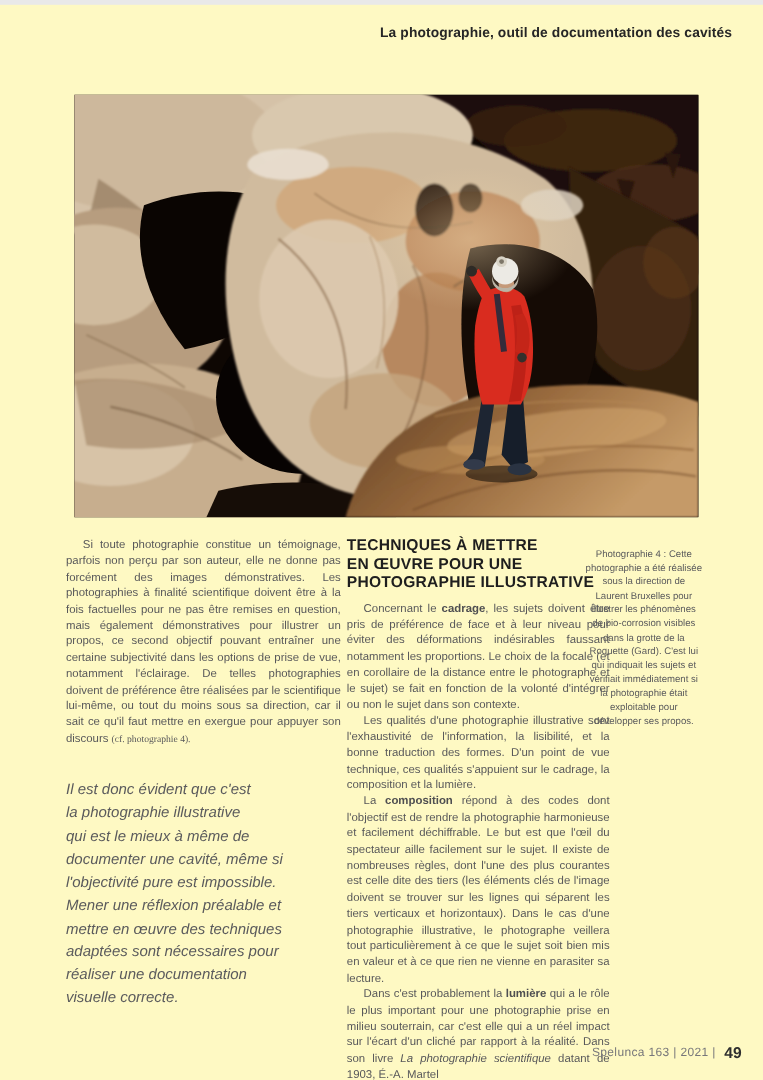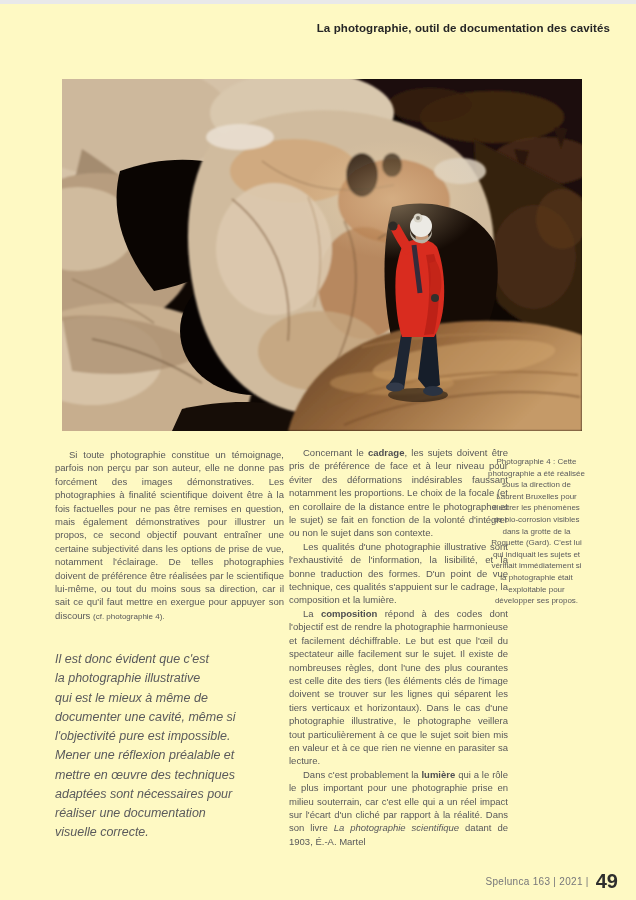--- a/index.html
+++ b/index.html
@@ -20,40 +20,40 @@
   .photo-wrap{
     position:absolute;left:62px;top:75px;width:520px;height:352px;
     background:#0e0703;
   }
   .photo-wrap svg{display:block;width:100%;height:100%;}
   .col{position:absolute;font-size:9.5px;line-height:13.4px;text-align:justify;}
   .col p{margin:0;text-indent:14px;}
   .col p + p{margin-top:0;}
   .col-left{left:55px;top:444px;width:229px;}
   .col-mid{left:289px;top:442px;width:219px;}
-  .ref-note{font-size:8px;}
+  .ref-note{font-size:8px;font-family:Liberation Serif, serif;}
   .pull-quote{
     margin-top:27px;
     font-size:12.5px;font-style:italic;line-height:19.2px;
     text-align:left;color:#5a5a5c;white-space:pre-line;text-indent:0;
   }
   .mid-heading{
     font-size:13px;font-weight:bold;color:#1e1e1e;line-height:15.5px;
     letter-spacing:.2px;white-space:pre-line;margin:0 0 8px 0;text-align:left;
   }
   .caption{
     position:absolute;left:488px;top:452px;width:97px;
     font-size:8px;line-height:11.6px;color:#5a5a5c;text-align:center;
   }
   .footer{
     position:absolute;right:18px;top:866px;
     display:flex;align-items:center;gap:7px;
   }
   .footer-journal{font-size:10px;color:#77777a;letter-spacing:.3px;}
-  .footer-pagenum{font-size:20px;font-weight:bold;color:#2e2e2e;}
+  .footer-pagenum{font-size:13px;font-weight:bold;color:#2e2e2e;}
   b.kw{color:#4f4f51;}
   i.book{font-style:italic;}
 </style>
 </head>
 <body>
 
 <div class="page">
 
   <div class="running-head">La photographie, outil de documentation des cavités</div>
 
@@ -182,20 +182,23 @@
 documenter une cavité, même si
 l'objectivité pure est impossible.
 Mener une réflexion préalable et
 mettre en œuvre des techniques
 adaptées sont nécessaires pour
 réaliser une documentation
 visuelle correcte.</div>
   </div>
 
   <div class="col col-mid">
+    <h2 class="mid-heading">TECHNIQUES À METTRE
+EN ŒUVRE POUR UNE
+PHOTOGRAPHIE ILLUSTRATIVE</h2>
     <p><span>Concernant le </span><b class="kw">cadrage</b><span>, les sujets doivent être pris de préférence de face et à leur niveau pour éviter des déformations indésirables faussant notamment les proportions. Le choix de la focale (et en corollaire de la distance entre le photographe et le sujet) se fait en fonction de la volonté d'intégrer ou non le sujet dans son contexte.</span></p>
     <p>Les qualités d'une photographie illustrative sont l'exhaustivité de l'information, la lisibilité, et la bonne traduction des formes. D'un point de vue technique, ces qualités s'appuient sur le cadrage, la composition et la lumière.</p>
     <p><span>La </span><b class="kw">composition</b><span> répond à des codes dont l'objectif est de rendre la photographie harmonieuse et facilement déchiffrable. Le but est que l'œil du spectateur aille facilement sur le sujet. Il existe de nombreuses règles, dont l'une des plus courantes est celle dite des tiers (les éléments clés de l'image doivent se trouver sur les lignes qui séparent les tiers verticaux et horizontaux). Dans le cas d'une photographie illustrative, le photographe veillera tout particulièrement à ce que le sujet soit bien mis en valeur et à ce que rien ne vienne en parasiter sa lecture.</span></p>
     <p><span>Dans c'est probablement la </span><b class="kw">lumière</b><span> qui a le rôle le plus important pour une photographie prise en milieu souterrain, car c'est elle qui a un réel impact sur l'écart d'un cliché par rapport à la réalité. Dans son livre </span><i class="book">La photographie scientifique</i><span> datant de 1903, É.-A. Martel</span></p>
   </div>
 
   <div class="caption">
     <span>Photographie 4 :</span><span> Cette photographie a été réalisée sous la direction de Laurent Bruxelles pour illustrer les phénomènes de bio-corrosion visibles dans la grotte de la Roquette (Gard). C'est lui qui indiquait les sujets et vérifiait immédiatement si la photographie était exploitable pour développer ses propos.</span>
   </div>
 

